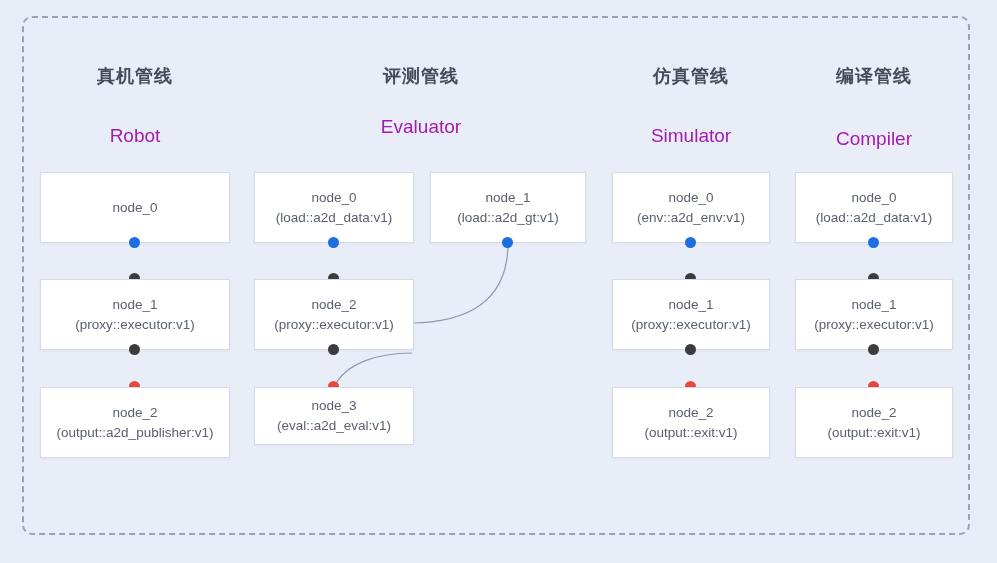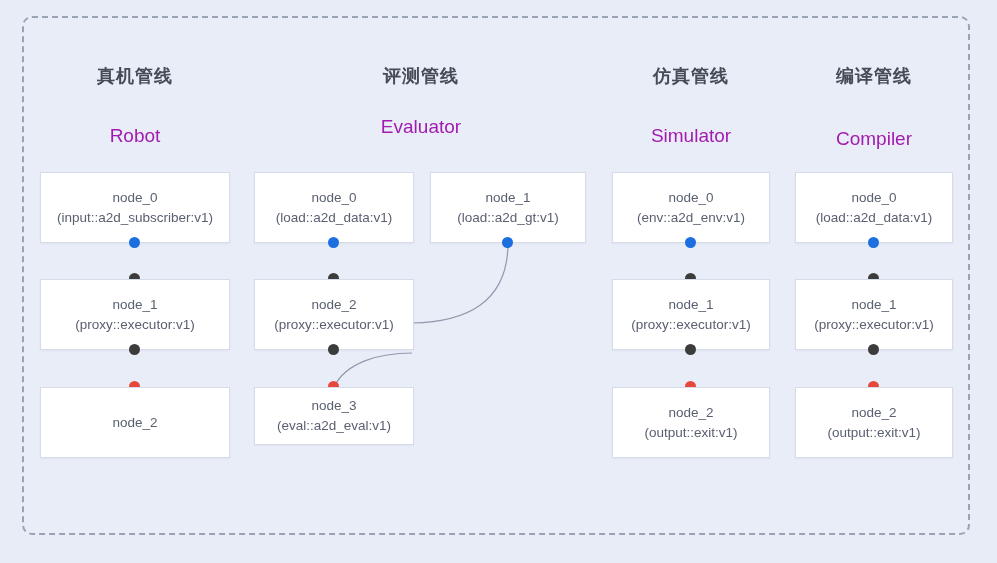--- a/index.html
+++ b/index.html
@@ -106,34 +106,34 @@
     <path d="M 508,243 C 508,300 470,322 412,323" fill="none" stroke="#9099ad" stroke-width="1.2"></path>
     <path d="M 412,353 C 380,353 346,362 334,387" fill="none" stroke="#9099ad" stroke-width="1.2"></path>
   </svg>
 
   <div class="column">
     <div class="col-title-cn" style="left:40px; top:64px; width:190px;">真机管线</div>
     <div class="col-title-en" style="left:40px; top:125px; width:190px;">Robot</div>
 
     <div class="node-box" style="left:40px; top:172px; width:190px; height:71px;">
       <div class="node-title">node_0</div>
-      <div class="node-sub">(input::a2d_subscriber:v1)</div>
     </div>
     <div class="dot dot-blue" style="left:129px; top:237px;"></div>
     <div class="dot dot-black" style="left:129px; top:273px;"></div>
 
     <div class="node-box" style="left:40px; top:279px; width:190px; height:71px;">
       <div class="node-title">node_1</div>
       <div class="node-sub">(proxy::executor:v1)</div>
     </div>
     <div class="dot dot-black" style="left:129px; top:344px;"></div>
     <div class="dot dot-red" style="left:129px; top:381px;"></div>
 
     <div class="node-box" style="left:40px; top:387px; width:190px; height:71px;">
       <div class="node-title">node_2</div>
+      <div class="node-sub">(output::a2d_publisher:v1)</div>
     </div>
   </div>
 
   <div class="column">
     <div class="col-title-cn" style="left:326px; top:64px; width:190px;">评测管线</div>
     <div class="col-title-en" style="left:326px; top:116px; width:190px;">Evaluator</div>
 
     <div class="node-box" style="left:254px; top:172px; width:160px; height:71px;">
       <div class="node-title">node_0</div>
       <div class="node-sub">(load::a2d_data:v1)</div>

